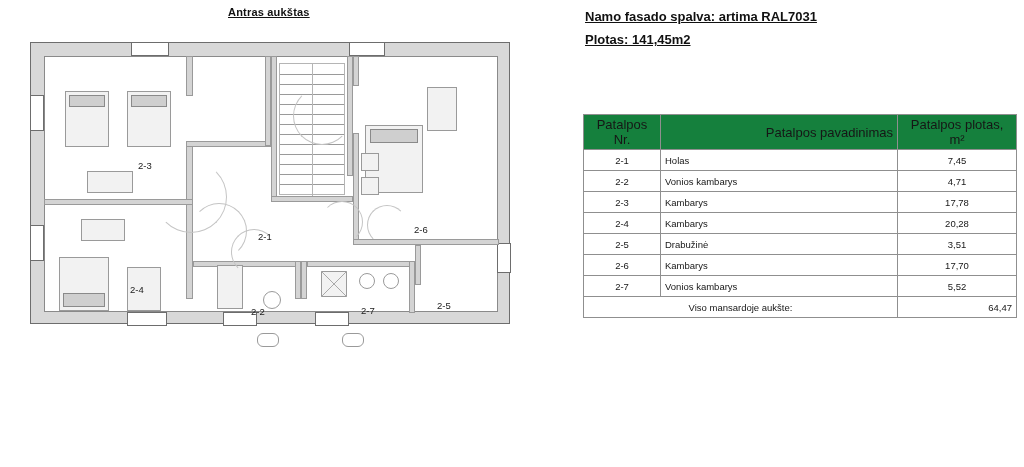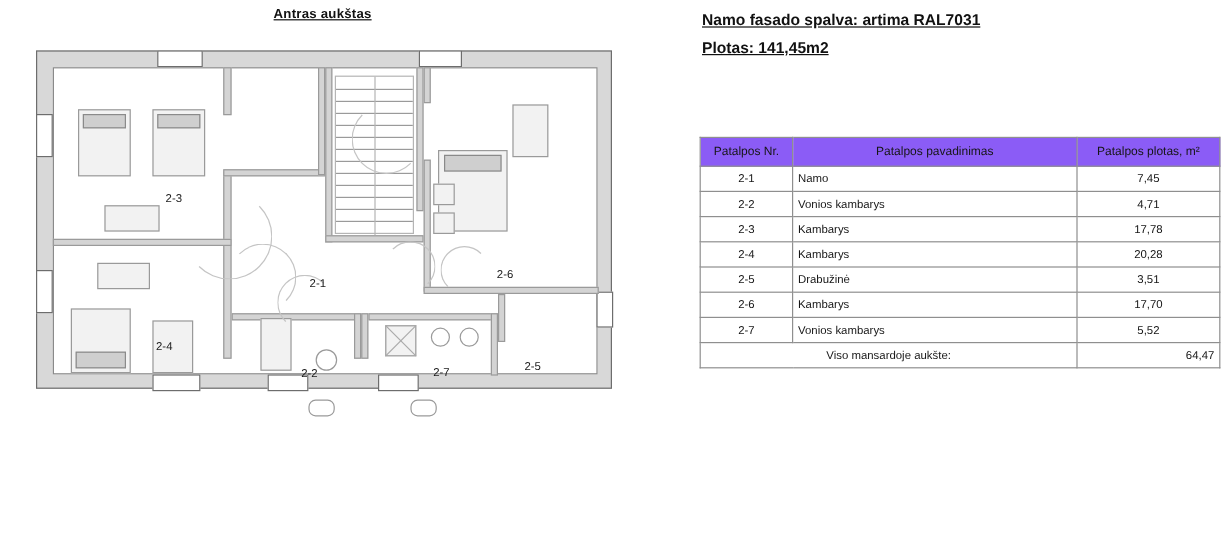--- a/index.html
+++ b/index.html
@@ -130,22 +130,22 @@
     background: #fff;
   }
   #expl-table th, #expl-table td {
     border: 1px solid #8f8f8f;
     padding: 2px 4px;
     height: 16px;
     font-weight: normal;
   }
   #expl-table thead th {
     text-align: center;
-    font-size: 10px;
-    background: #8b5cf6;
+    font-size: 13px;
+    background: #15803d;
     height: 19px;
   }
   .c-num { width: 68px; text-align: center; }
   .c-name { text-align: left; padding-left: 6px; }
   .c-area { width: 110px; text-align: center; }
   tfoot td {
     font-weight: bold;
   }
   .total-label {
     text-align: center;
@@ -273,28 +273,28 @@
 <div id="right-panel">
 
   <div class="headline" id="line-color">Namo fasado spalva: artima RAL7031</div>
   <div class="headline" id="line-area">Plotas: 141,45m2</div>
 
 
   <table id="expl-table">
     <thead>
       <tr>
         <th class="c-num">Patalpos Nr.</th>
-        <th class="c-name" style="text-align:center;">Patalpos pavadinimas</th>
+        <th class="c-name" style="text-align:right;">Patalpos pavadinimas</th>
         <th class="c-area">Patalpos plotas, m²</th>
       </tr>
     </thead>
     <tbody>
       <tr>
         <td class="c-num">2-1</td>
-        <td class="c-name">Namo</td>
+        <td class="c-name">Holas</td>
         <td class="c-area">7,45</td>
       </tr>
       <tr>
         <td class="c-num">2-2</td>
         <td class="c-name">Vonios kambarys</td>
         <td class="c-area">4,71</td>
       </tr>
       <tr>
         <td class="c-num">2-3</td>
         <td class="c-name">Kambarys</td>

